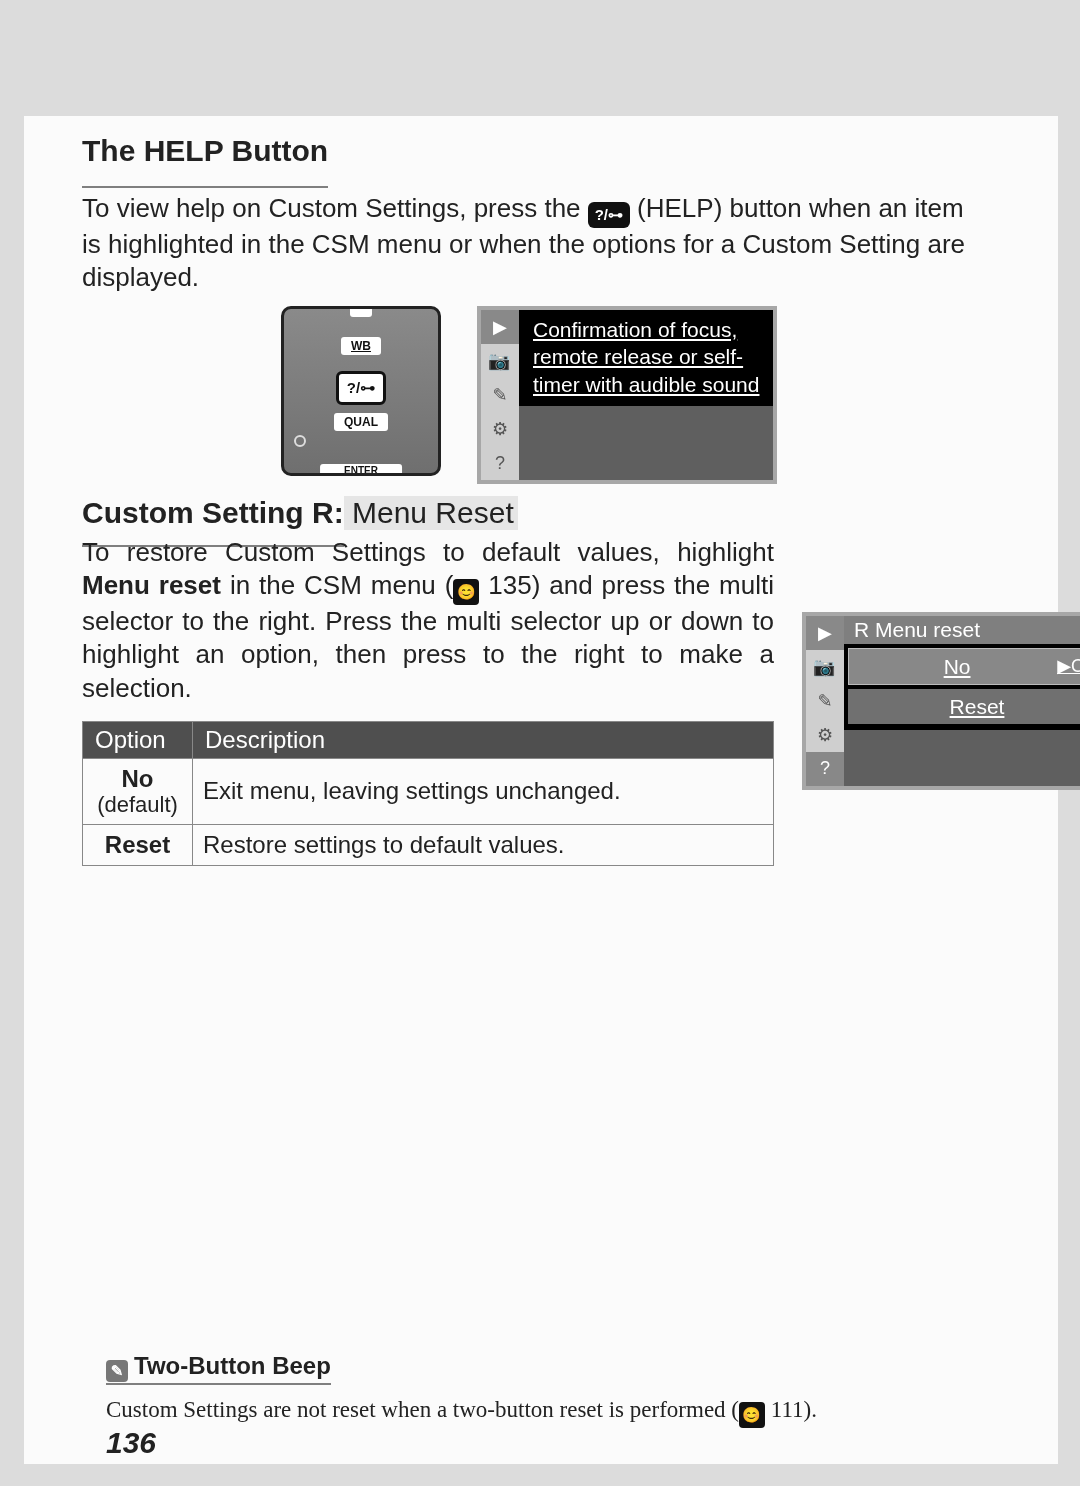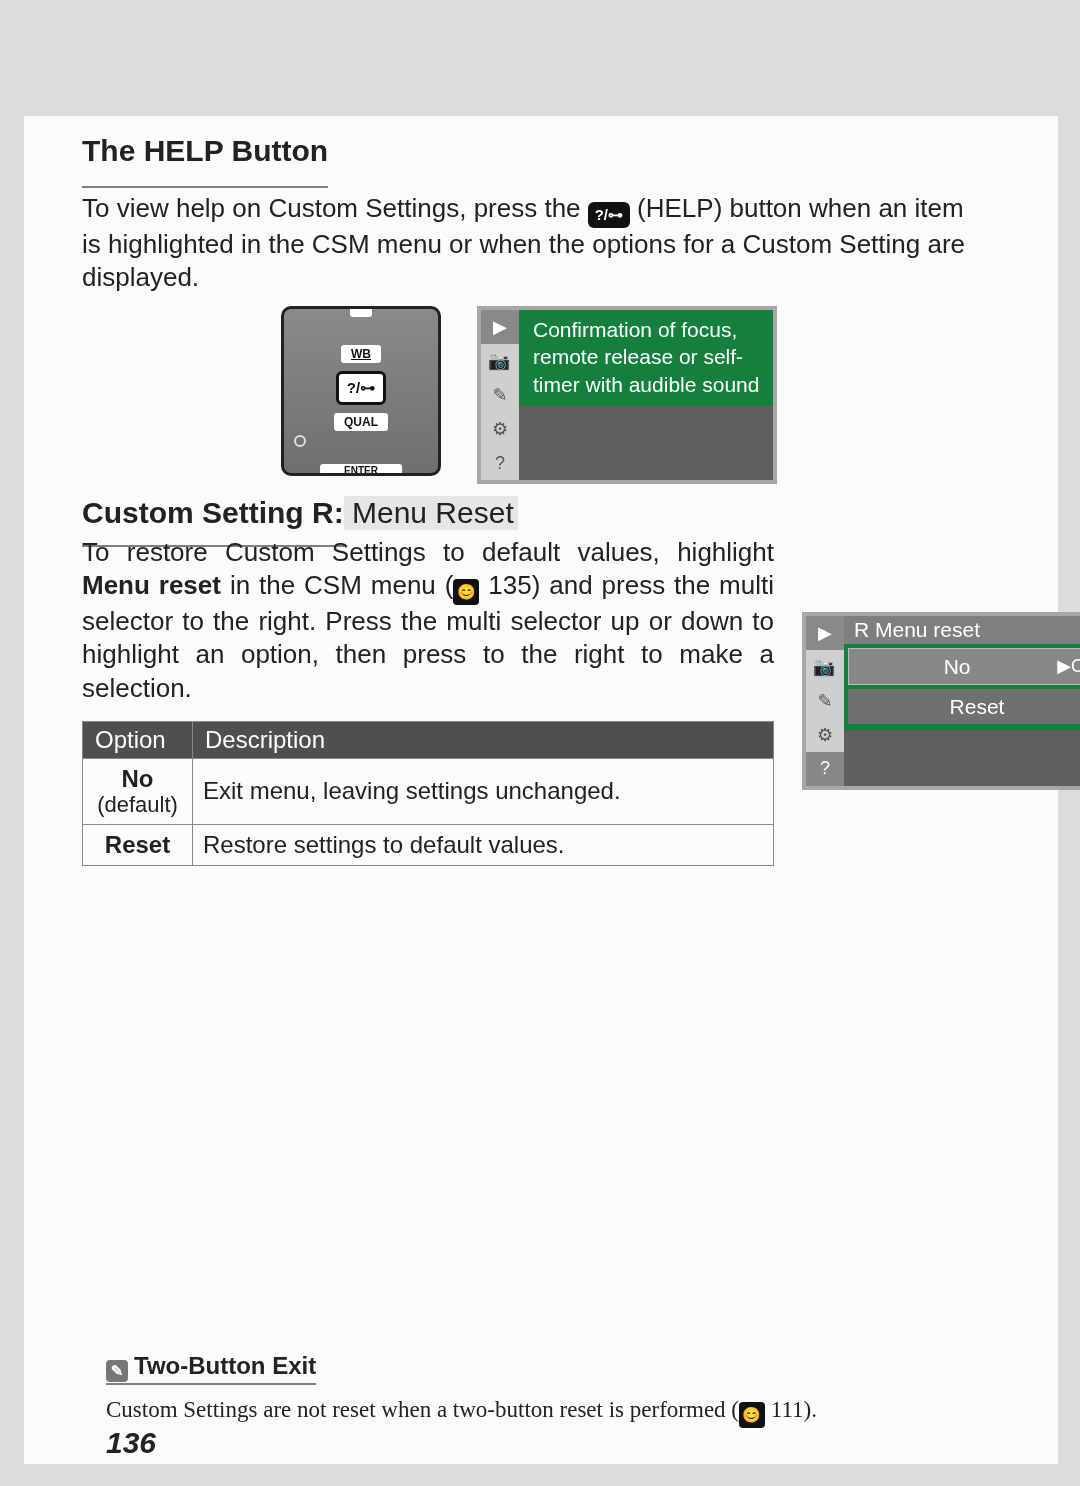--- a/index.html
+++ b/index.html
@@ -154,21 +154,21 @@
     left: 50%;
     transform: translateX(-50%);
     background: #fff;
     color: #111;
     font-size: 12px;
     font-weight: 700;
     padding: 2px 10px;
     border-radius: 3px;
   }
   .camera-back .tab.top { top:-6px; width:22px; height:14px; padding:0;}
-  .camera-back .tab.wb { top: 36px; text-decoration: underline; }
+  .camera-back .tab.wb { top: 28px; text-decoration: underline; }
   .camera-back .tab.qual { top: 104px; }
   .camera-back .help-btn {
     position: absolute;
     left: 50%;
     top: 62px;
     transform: translateX(-50%);
     width: 50px;
     height: 34px;
     border-radius: 6px;
     border: 3px solid #111;
@@ -218,23 +218,24 @@
     display: flex;
     flex-direction: column;
   }
   .lcd .title {
     background: #7f7f7f;
     padding: 2px 10px;
     font-size: 21px;
   }
   .lcd .content {
     padding: 4px 4px 6px 4px;
-    background: #15803d;
+    background: #000000;
     font-size: 21px;
     line-height: 1.3;
+    text-decoration: underline;
   }
   .lcd .content .row {
     padding: 4px 8px;
     display:flex;
     justify-content: space-between;
     align-items: center;
   }
   .lcd .content .row.hl { background:#888; border:1px solid #bbb; }
   .lcd .content .ok { font-size:18px; }
   .illus-row .lcd { width: 300px; }
@@ -402,21 +403,21 @@
             </div>
           </div>
         </div>
       </div>
     </div>
   </div>
 
   
   <div class="footnote">
     <div class="title">
-      <span class="pencil">✎</span><span>Two-Button Exit</span>
+      <span class="pencil">✎</span><span>Two-Button Beep</span>
     </div>
     <p>
       <span>Custom Settings are not reset when a two-button reset is performed (</span><span class="pg-ref">😊</span> <span>111</span><span>).</span>
     </p>
   </div>
 
   <div class="page-number">136</div>
 </div>
 
 </body></html>

